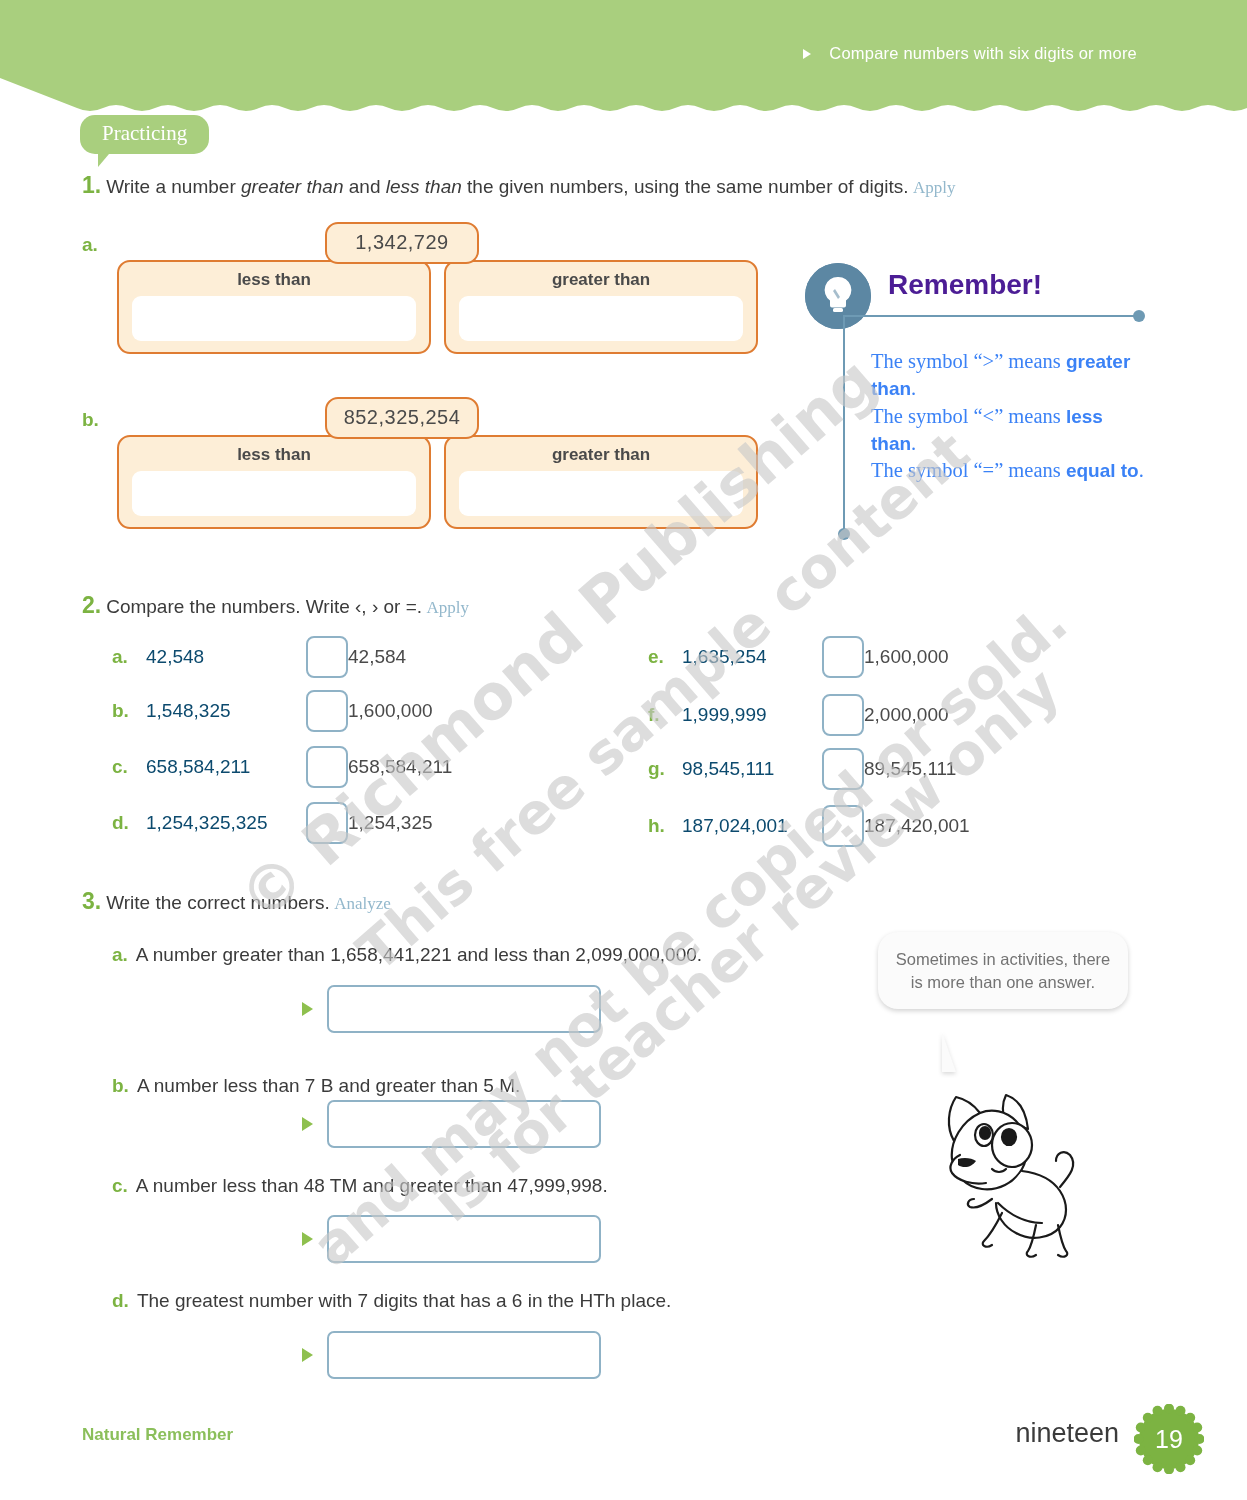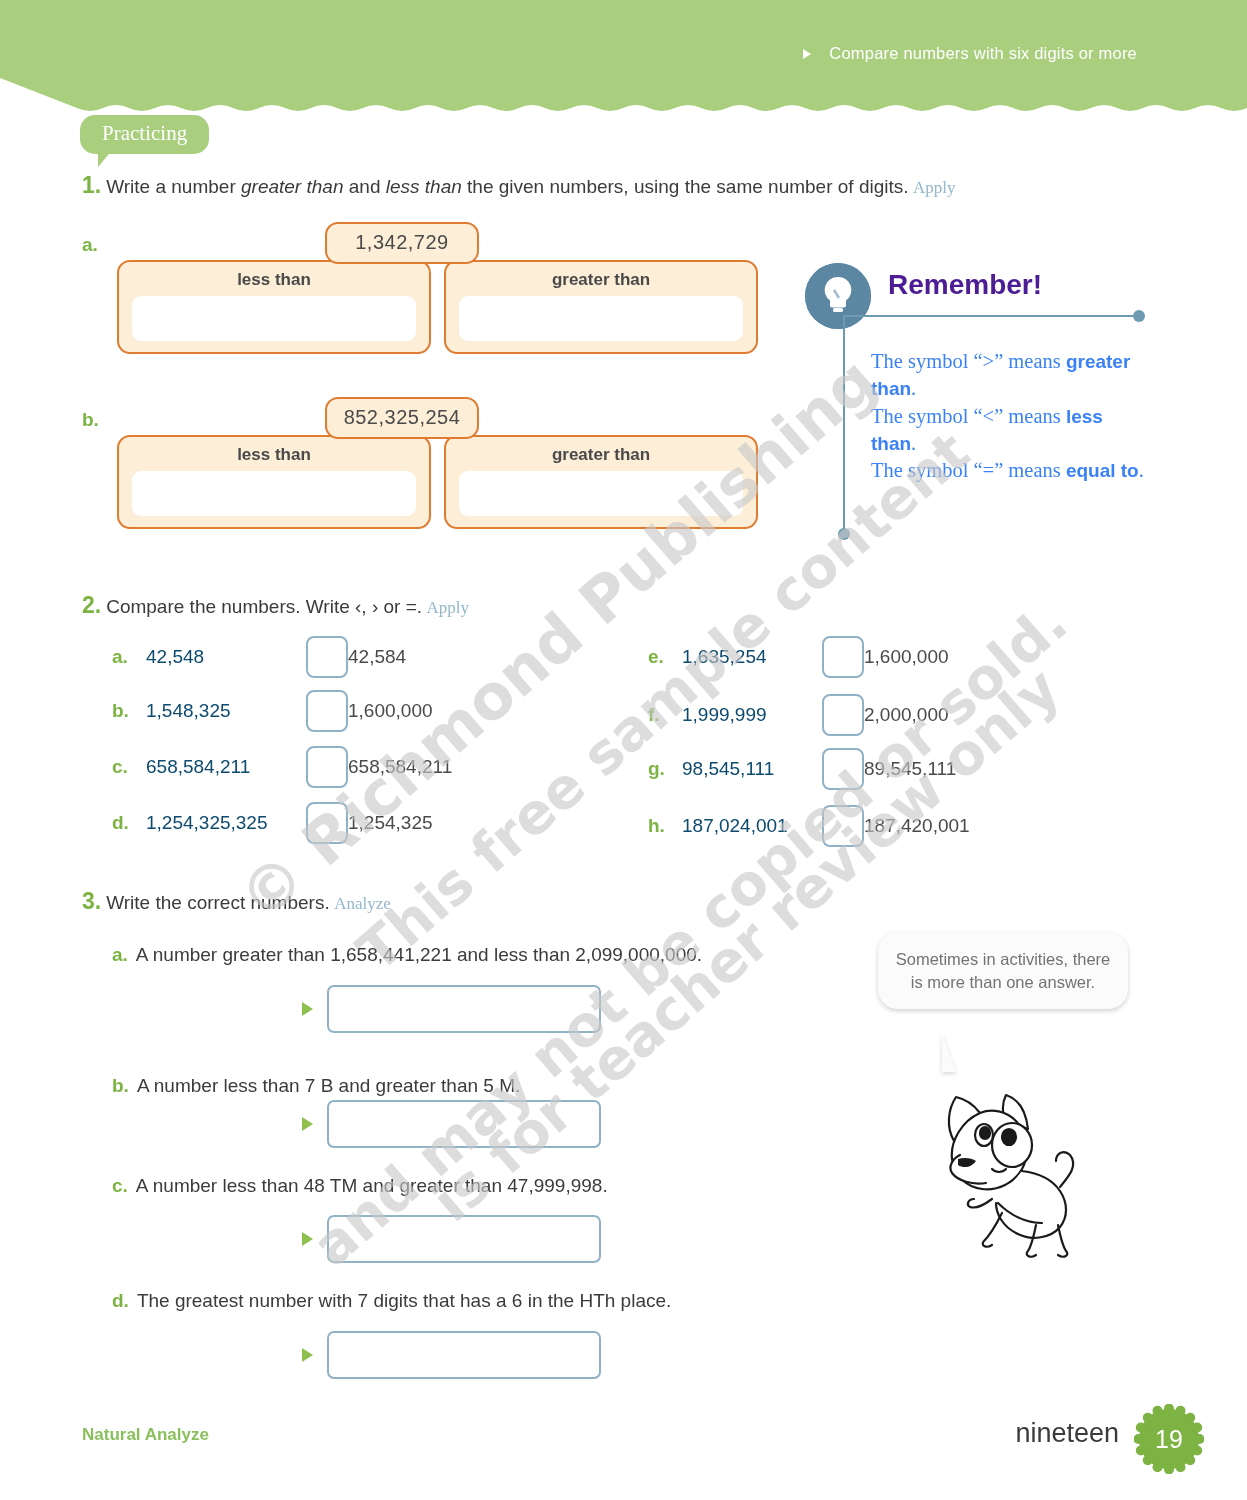--- a/index.html
+++ b/index.html
@@ -534,21 +534,21 @@
     <span>This free sample content</span>
   </div>
   <div class="wm-line wm2" style="left:420px; top:1185px;">
     <span>is for teacher review only</span>
   </div>
   <div class="wm-line wm3" style="left:300px; top:1230px;">
     <span>and may not be copied or sold.</span>
   </div>
 </div>
 
-<div class="footer-sec">Natural Analyze</div>
+<div class="footer-sec">Natural Remember</div>
 <div class="footer-word">nineteen</div>
 <div class="page-badge">
   <svg width="70" height="70" viewBox="0 0 70 70">
     <g fill="#7cb342">
       <circle cx="35" cy="35" r="30"></circle>
       <g>
         <circle cx="35" cy="4.5" r="5"></circle>
           <circle cx="46.5" cy="6.8" r="5"></circle>
         <circle cx="56.2" cy="13.8" r="5"></circle>
           <circle cx="63.2" cy="23.5" r="5"></circle>

